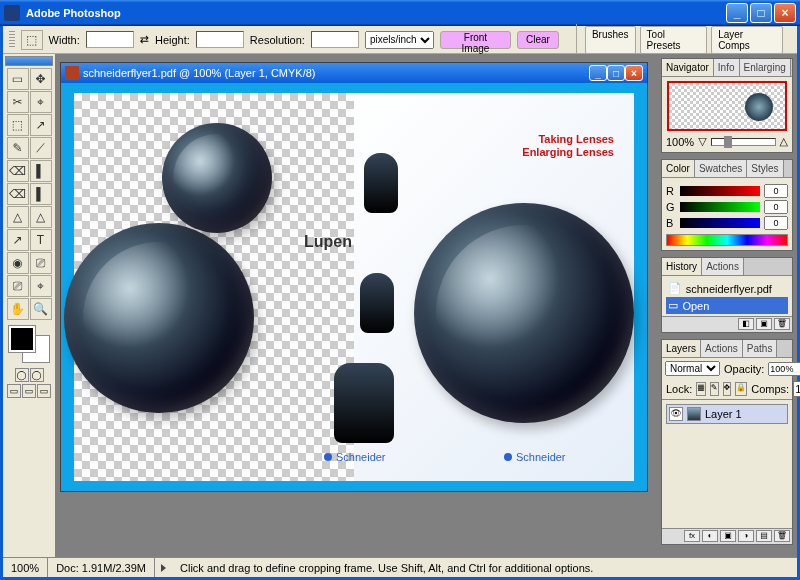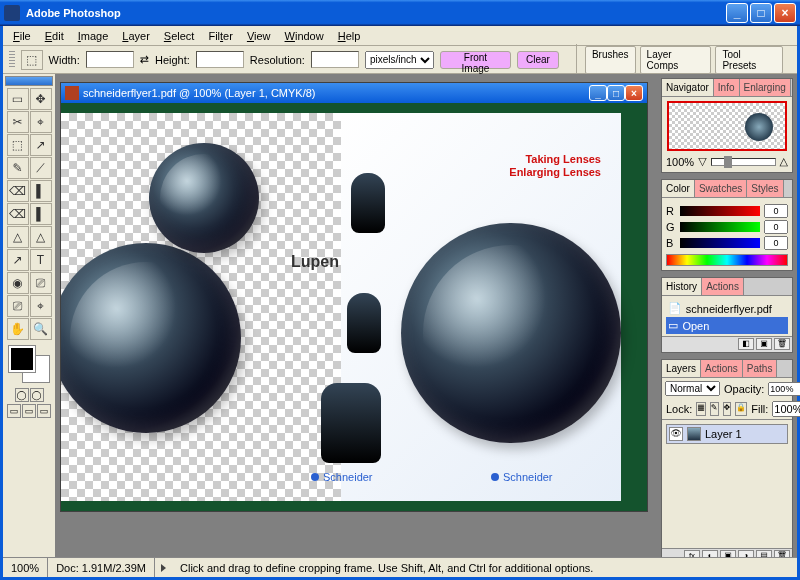--- a/index.html
+++ b/index.html
@@ -33,38 +33,38 @@
   .fgcol { position:absolute; width:26px; height:26px; background:#000; border:2px solid #fff; outline:1px solid #888; left:2px; top:2px;}
   .bgcol { position:absolute; width:26px; height:26px; background:#fff; border:2px solid #fff; outline:1px solid #888; right:2px; bottom:2px;}
   .toolmode { display:flex; gap:1px; margin-top:4px;}
   .toolmode div{ width:14px; height:14px; border:1px solid #888; font-size:9px; display:flex; align-items:center; justify-content:center;}
   .mdi { flex:1; background:#808080; position:relative;}
   .docwin { position:absolute; left:5px; top:8px; width:588px; height:430px; border:1px solid #404040; background:#6a6a6a; display:flex; flex-direction:column;}
   .doctitle { height:20px; background:linear-gradient(#3a8df0,#0a5cd8); display:flex; align-items:center; color:#fff; padding:0 4px;}
   .doctitle .icon{ width:14px; height:14px; background:#b04020; margin-right:4px;}
   .doctitle .t { flex:1; font-size:11px;}
   .doctitle .winbtn{ width:18px; height:16px; font-size:10px;}
-  .canvaswrap { flex:1; background:#14532d; display:flex; align-items:center; justify-content:flex-start; overflow:hidden;text-decoration:underline;}
+  .canvaswrap { flex:1; background:#0ea5e9; display:flex; align-items:center; justify-content:center; overflow:hidden;text-decoration:underline;}
   .canvas { width:560px; height:388px; background:#fff; position:relative; }
   .checker { position:absolute; inset:0; background:
     repeating-conic-gradient(#ccc 0 25%, #fff 0 50%) 0 0/16px 16px;}
   .page { position:absolute; left:280px; top:0; width:280px; height:388px; background:linear-gradient(135deg,#fff,#e6eef8);}
   .headred { position:absolute; right:20px; top:40px; color:#d01010; font-weight:bold; font-size:16px; text-align:right; line-height:1.2;}
   .lupen { position:absolute; left:230px; top:140px; font-weight:bold; font-size:16px; color:#333;}
   .watermark { position:absolute; left:140px; top:60px; font-size:46px; color:rgba(220,140,100,0.25); font-weight:bold; transform:rotate(0deg);}
   .brand { position:absolute; bottom:18px; font-size:11px; color:#2a60d0; display:flex; align-items:center; gap:4px;}
   .brand .dot{ width:8px; height:8px; background:#2a60d0; border-radius:50%;}
   .lens { position:absolute; border-radius:50%; background:radial-gradient(circle at 35% 35%, #8ab 0%, #345 35%, #001 70%, #000 100%); box-shadow:inset -6px -6px 20px rgba(255,255,255,0.2), 4px 6px 12px rgba(0,0,0,0.25);}
   .lens::after{ content:""; position:absolute; inset:10%; border-radius:50%; background:radial-gradient(circle at 30% 30%, rgba(255,255,255,0.5), transparent 40%);}
   .blob { position:absolute; width:34px; height:60px; background:linear-gradient(#345,#000); border-radius:16px 16px 8px 8px;}
   .panels { width:140px; background:#808080; padding:4px 4px 0 4px; display:flex; flex-direction:column; gap:6px;}
   .panel { background:#ece9d8; border:1px solid #666; font-size:10px;}
   .ptabs { height:18px; display:flex; background:#ccc; border-bottom:1px solid #888;}
   .ptab { padding:3px 4px; background:#ece9d8; border-right:1px solid #888; font-size:10px;}
-  .ptab.off{ background:#fca5a5; color:#444;text-align:center;}
+  .ptab.off{ background:#e5e5e5; color:#444;text-align:center;}
   .pbody { padding:4px; }
   .navthumb { width:120px; height:50px; border:2px solid #d00; background:#eef; margin:0 auto 4px; position:relative;}
   .navthumb .checker{ background-size:6px 6px;}
   .navthumb .mini{ position:absolute; width:28px; height:28px; border-radius:50%; background:radial-gradient(#8ab,#012); right:12px; top:10px;}
   .zoom { display:flex; align-items:center; gap:4px;}
   .zoom .track{ flex:1; height:8px; background:#fff; border:1px inset #888; position:relative;}
   .zoom .thumb{ position:absolute; width:8px; height:12px; background:#888; left:20%; top:-3px;}
   .slider-row{ display:flex; align-items:center; gap:4px; margin:2px 0;}
   .slider-row span{ width:10px;}
   .slider-row .bar{ flex:1; height:10px;}
@@ -93,50 +93,39 @@
   <div class="icon"></div>
   <div class="title">Adobe Photoshop</div>
   <div class="winbtns">
     <div class="winbtn min">_</div>
     <div class="winbtn max">□</div>
     <div class="winbtn close">×</div>
   </div>
 </div>
 
 <div class="appbody">
-  <div class="menubar">
-    <div class="menuitem"><u>F</u><span></span>ile</div>
-    <div class="menuitem"><u>E</u>dit</div>
-    <div class="menuitem"><u>I</u>mage</div>
-    <div class="menuitem"><u>L</u>ayer</div>
-    <div class="menuitem"><u>S</u>elect</div>
-    <div class="menuitem">Fil<u>t</u>er</div>
-    <div class="menuitem"><u>V</u>iew</div>
-    <div class="menuitem"><u>W</u>indow</div>
-    <div class="menuitem"><u>H</u>elp</div>
-  </div>
 
   <div class="optbar">
     <div class="grip"></div>
     <div class="tool" style="width:22px;height:20px">⬚</div>
     <label>Width:</label>
     <input type="text" value="" style="">
     <span>⇄</span>
     <label>Height:</label>
     <input type="text" value="" style="">
     <label>Resolution:</label>
     <input type="text" value="" style="">
     <select><option>pixels/inch</option></select>
     <button>Front Image</button>
     <button>Clear</button>
     <div class="wellbar"></div>
     <div class="palwell">
       <div class="paltab">Brushes</div>
+      <div class="paltab">Tool Presets</div>
       <div class="paltab">Layer Comps</div>
-      <div class="paltab">Tool Presets</div>
     </div>
   </div>
 
   <div class="workrow">
     <div class="toolbox">
       <div class="toolhead"></div>
       <div class="toolgrid">
         <div class="tool">▭</div>
         <div class="tool">✥</div>
         <div class="tool">✂</div>
@@ -289,21 +278,21 @@
           <select><option>Normal</option></select>
           <span>Opacity:</span>
           <input value="100%" style="">
         </div>
         <div class="laylock">
           <span>Lock:</span>
           <div class="lockbox">▦</div>
           <div class="lockbox">✎</div>
           <div class="lockbox">✥</div>
           <div class="lockbox">🔒</div>
-          <span style="margin-left:auto">Fill:</span>
+          <span style="margin-left:auto">Comps:</span>
           <input value="100%" style="">
         </div>
         <div class="pbody laylist">
           <div class="row">
             <div class="eye">👁</div>
             <div class="eye" style="background:linear-gradient(#8ab,#234)"></div>
             <span>Layer 1</span>
           </div>
         </div>
         <div style="height:100px"></div>

